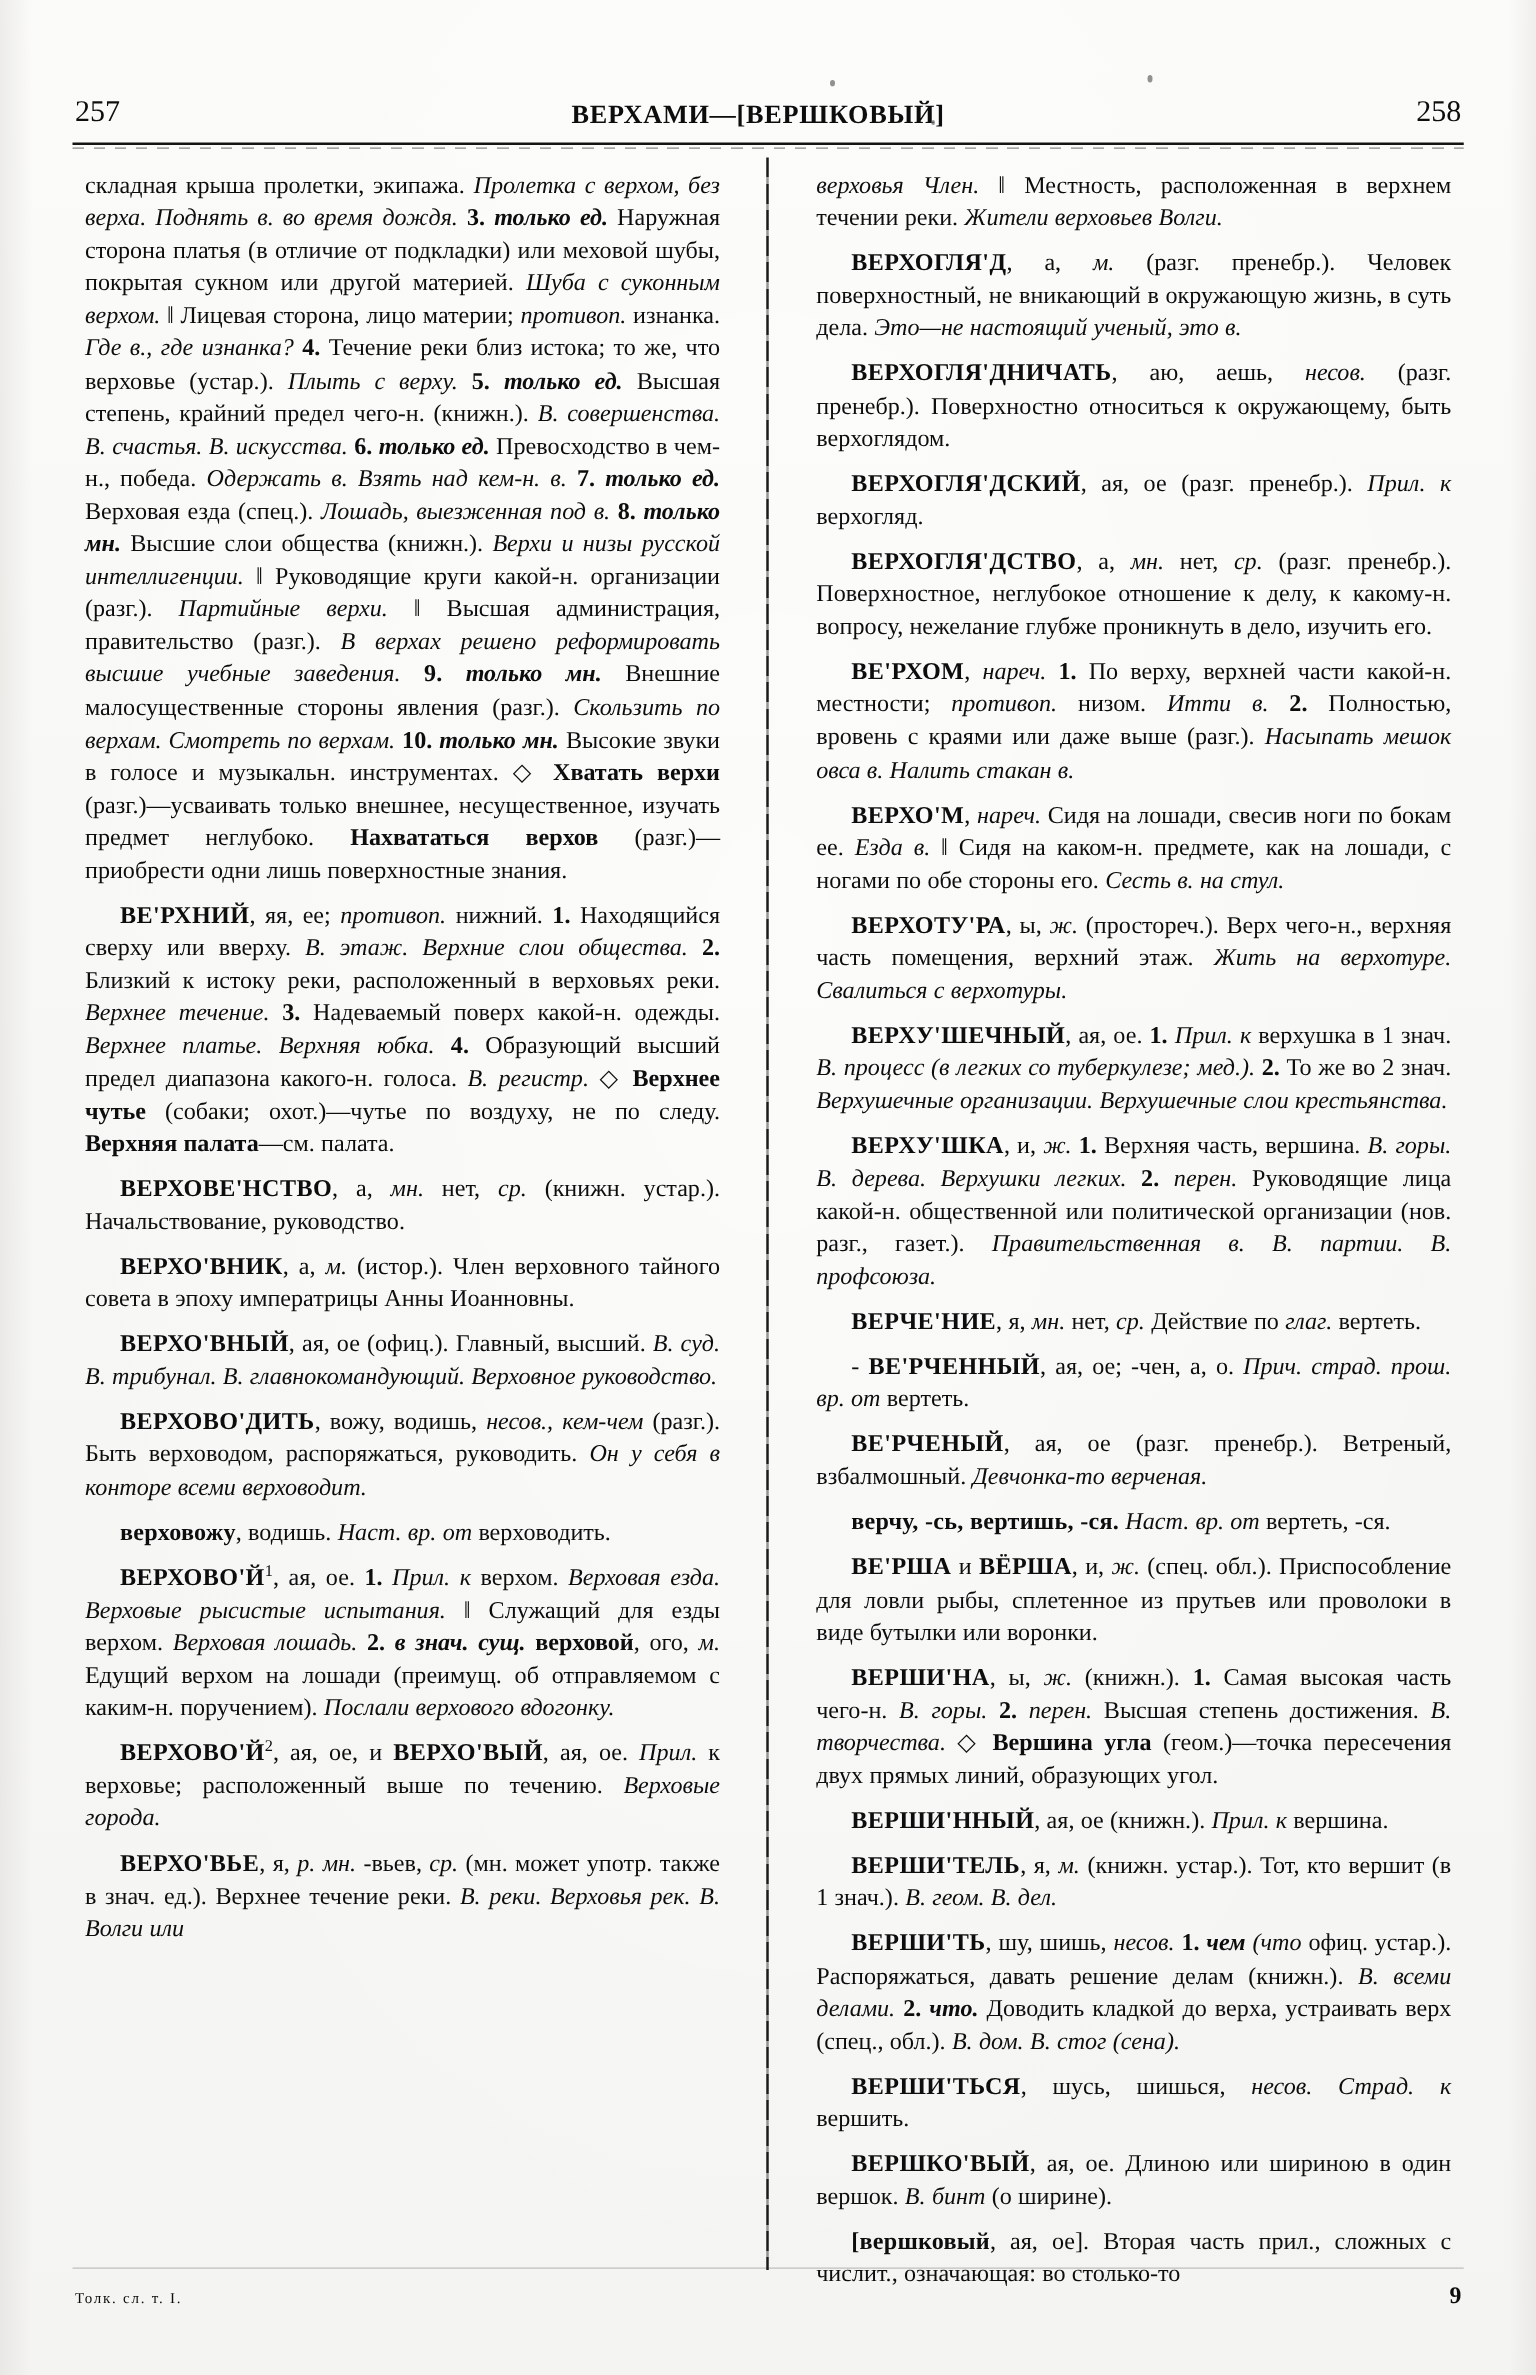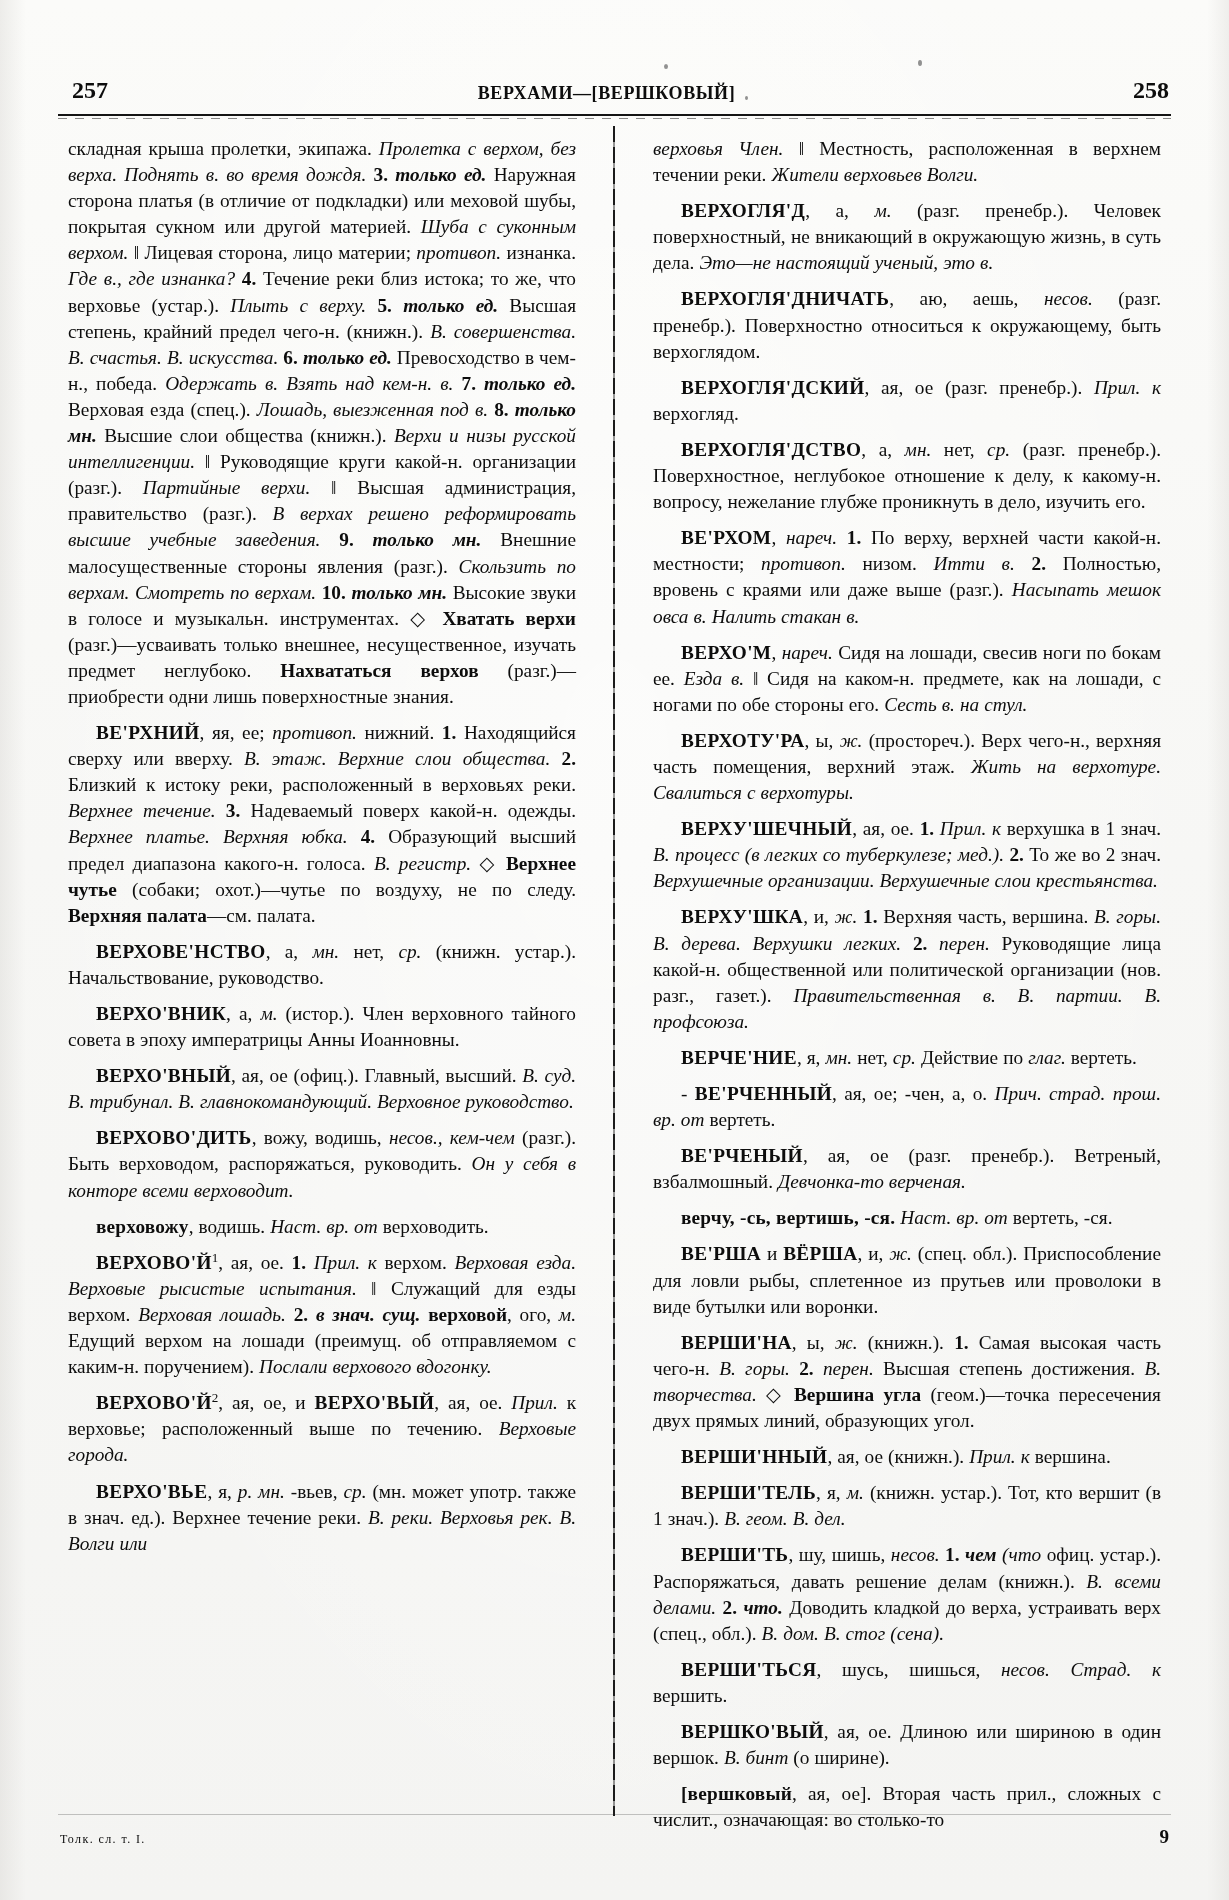--- a/index.html
+++ b/index.html
@@ -43,27 +43,26 @@
     height: 34px;
     display: flex;
     align-items: flex-end;
     justify-content: space-between;
     font-weight: bold;
     letter-spacing: 0.5px;
   }
   .folio {
     font-size: 24px;
     font-family: "Liberation Serif", "DejaVu Serif", serif;
-    font-weight: bold;
+    font-weight: normal;
     letter-spacing: 0px;
     line-height: 1;
-    margin-left: 12px;
   }
   #head-title {
-    font-size: 18px;
+    font-size: 21px;
     letter-spacing: 0.6px;
     line-height: 1;
     position: relative;
     left: -8px;
   }
   
   .speck {
     position: absolute;
     background: #6d6d6d;
     opacity: 0.75;

